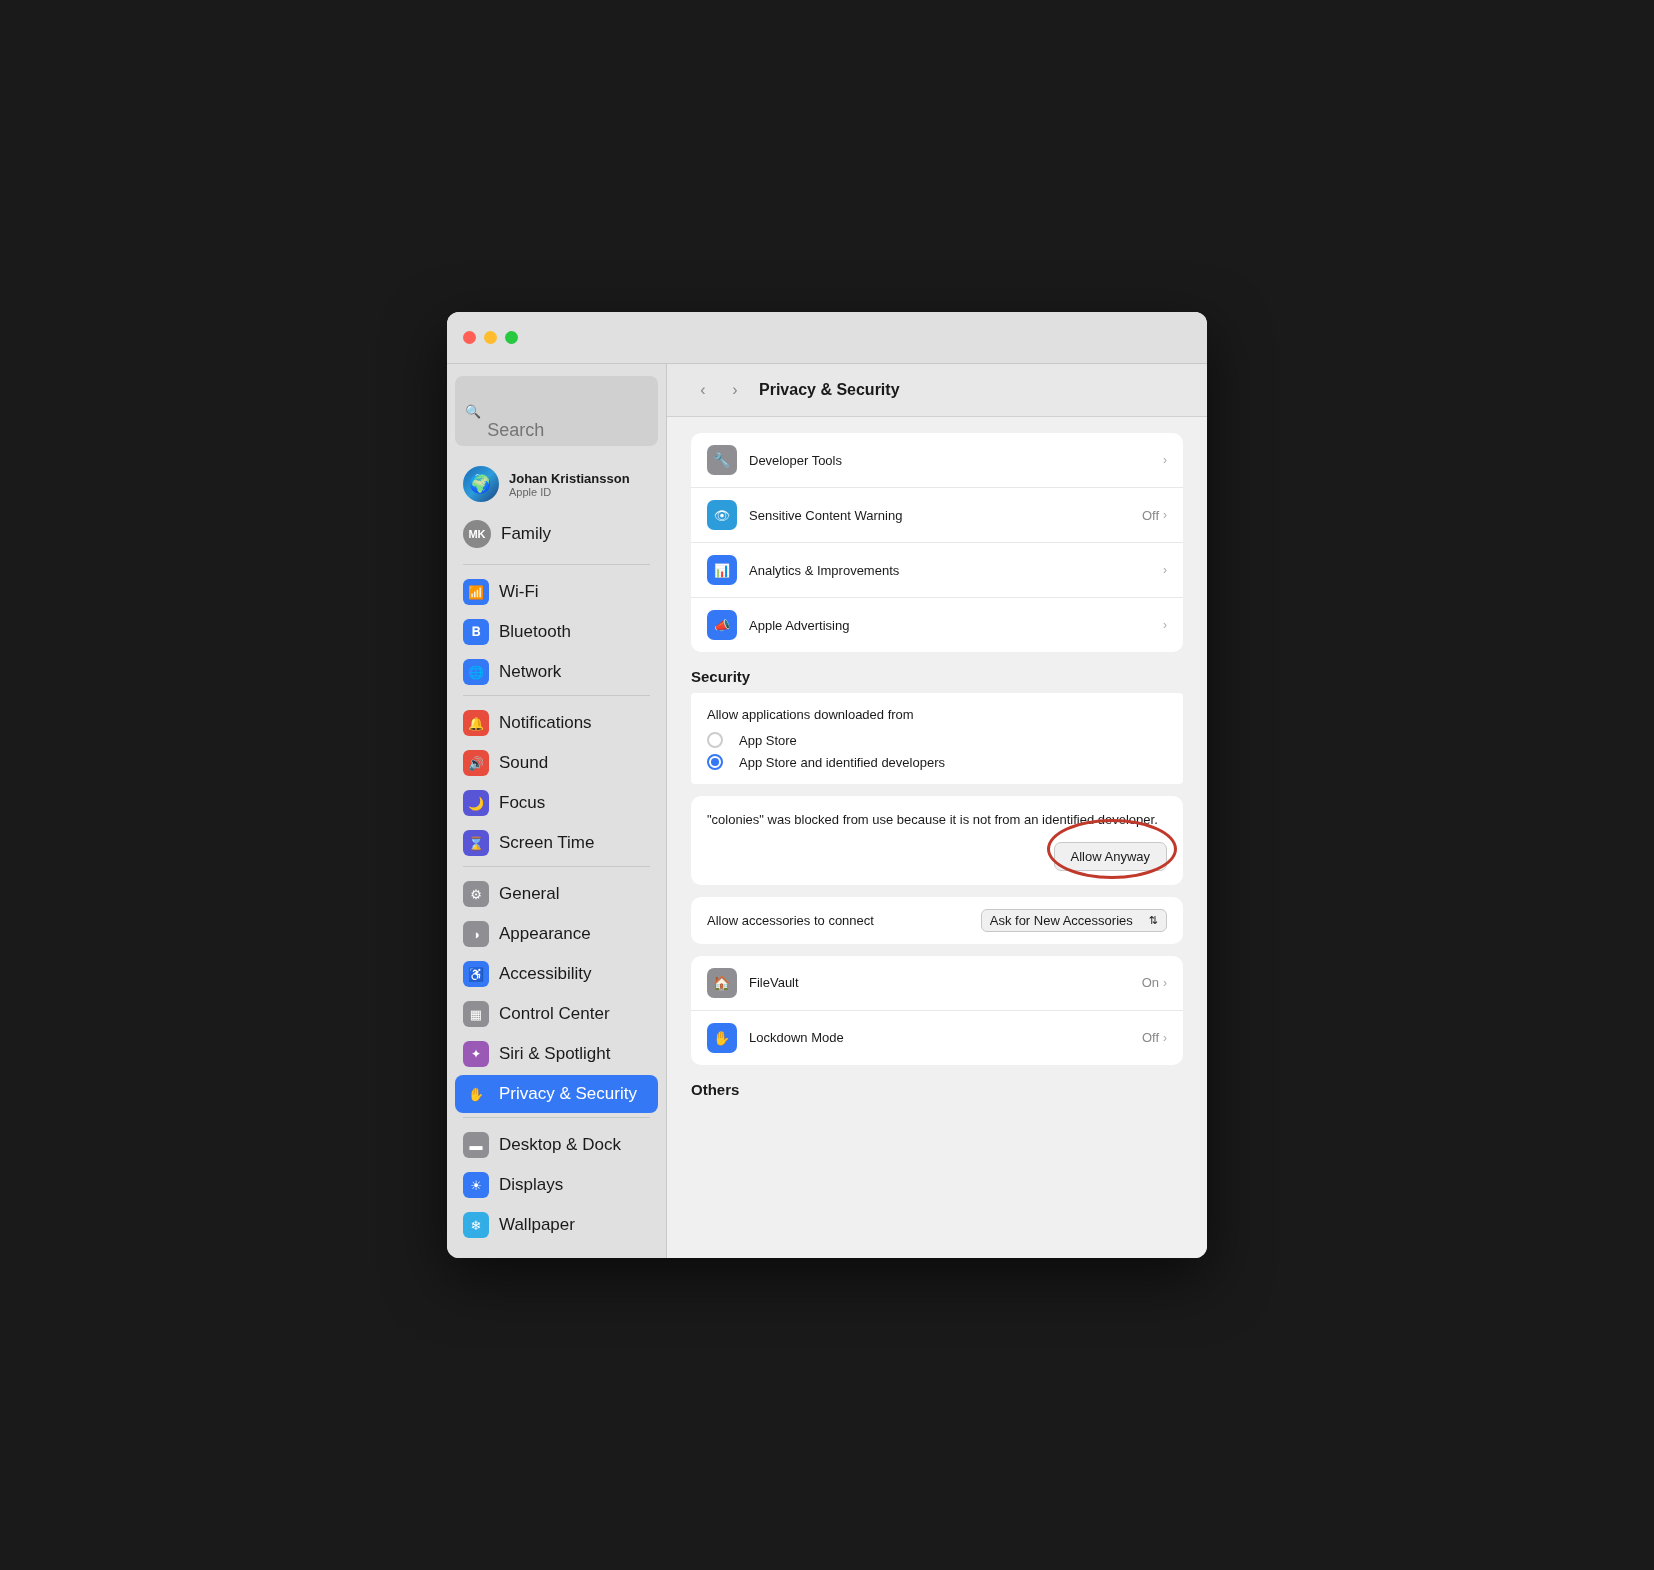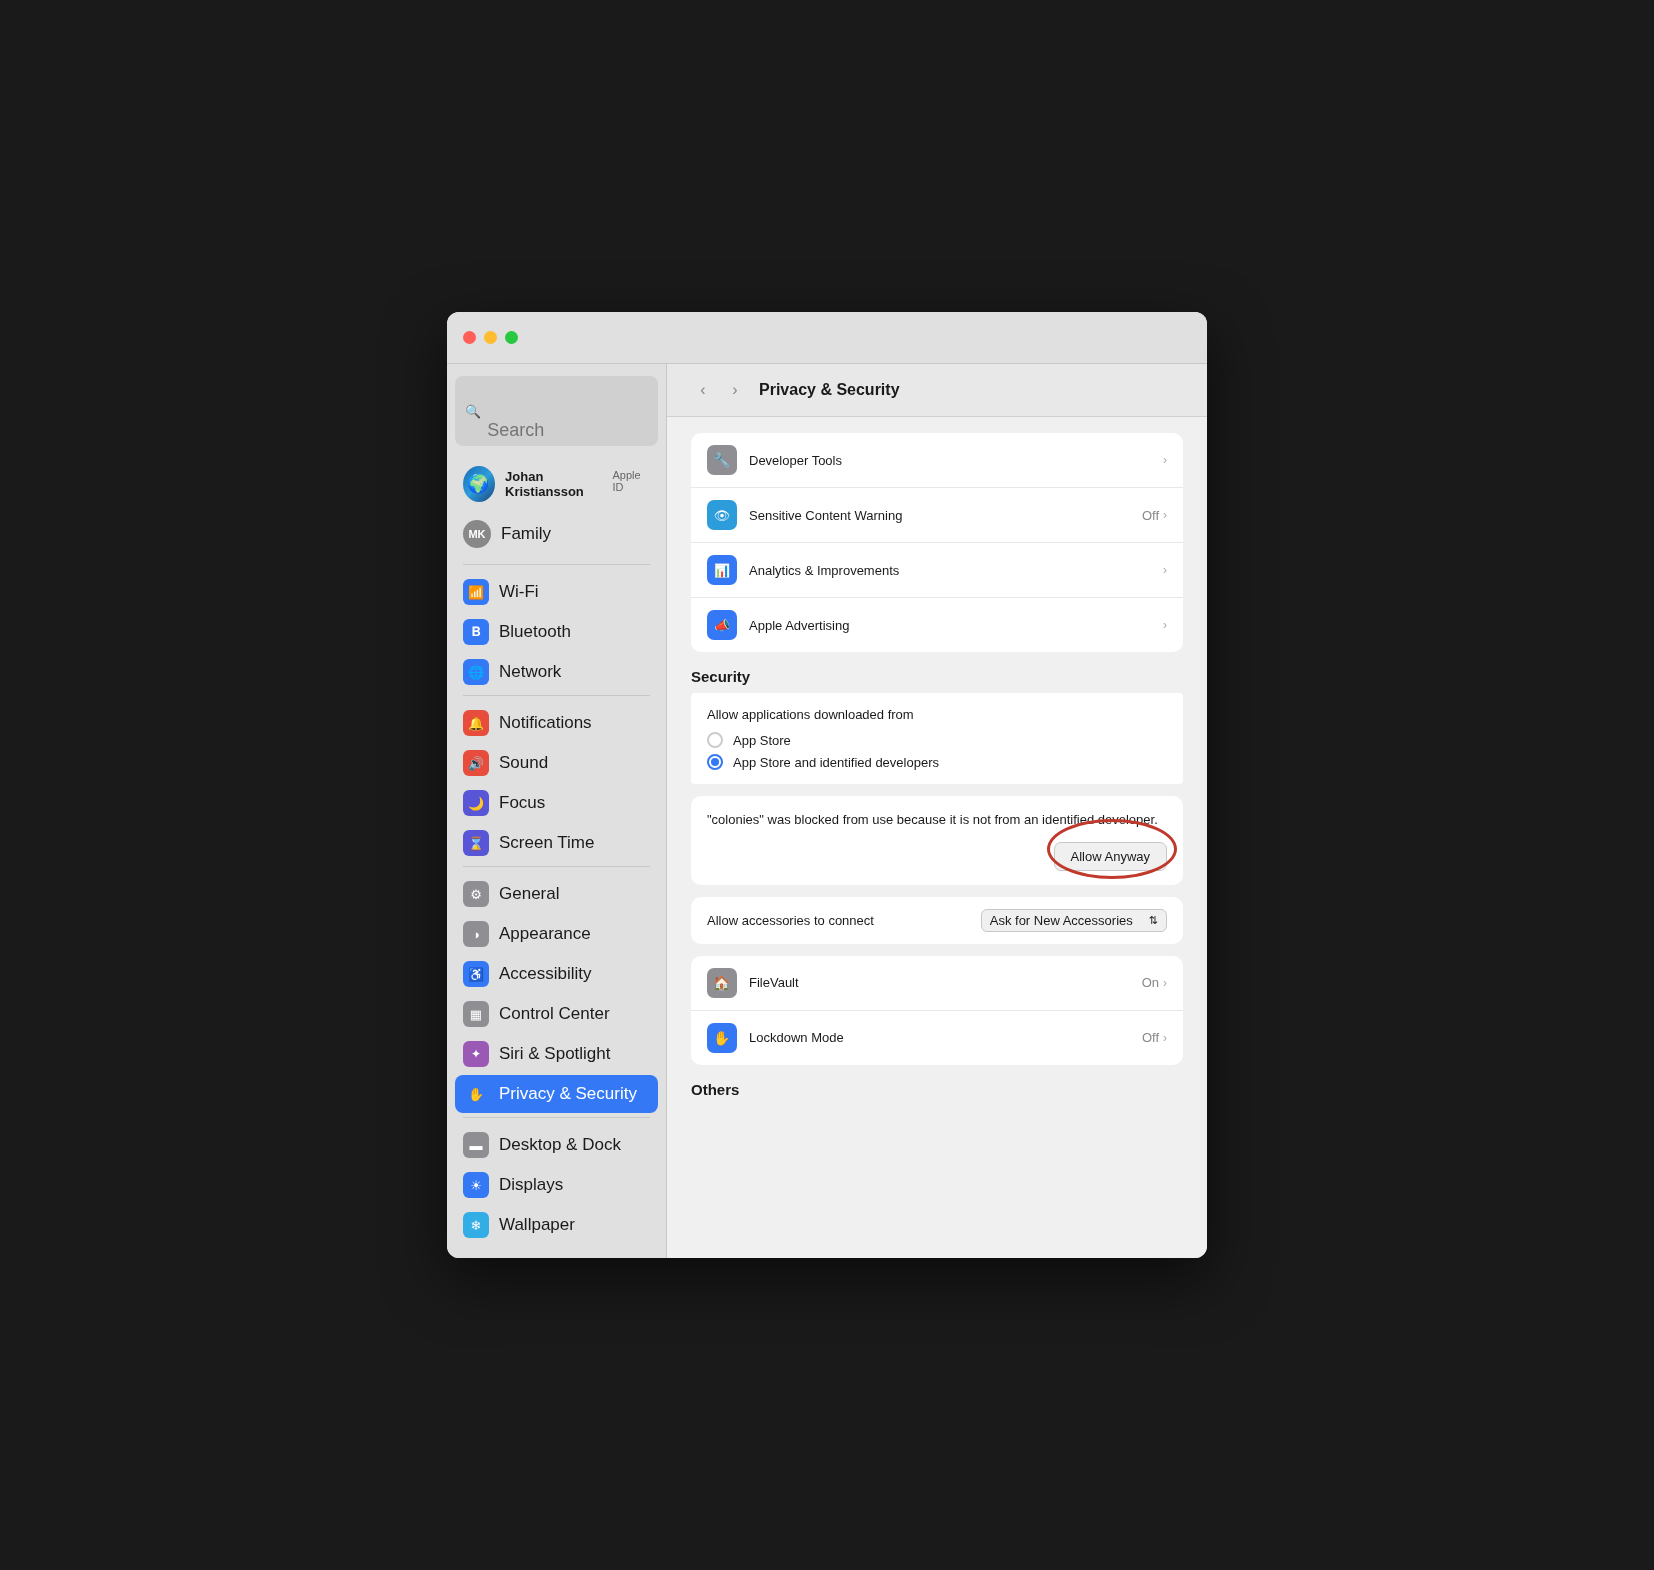--- a/index.html
+++ b/index.html
@@ -90,21 +90,21 @@
       width: 36px;
       height: 36px;
       border-radius: 50%;
       background: linear-gradient(135deg, #1a6bb5, #2d9cdb, #1a4480);
       display: flex;
       align-items: center;
       justify-content: center;
       font-size: 18px;
       overflow: hidden;
     }
-    .user-info { display: flex; flex-direction: row; }
+    .user-info { display: flex; flex-direction: column; }
     .user-name { font-size: 13px; font-weight: 600; color: #1a1a1a; }
     .user-sub { font-size: 11px; color: #666; }
     .sidebar-family {
       display: flex;
       align-items: center;
       gap: 10px;
       padding: 6px 8px;
       margin-bottom: 10px;
       border-radius: 8px;
       cursor: pointer;
@@ -240,21 +240,21 @@
     }
     .security-download-label {
       font-size: 13px;
       color: #1a1a1a;
       margin-bottom: 10px;
     }
     .radio-group { display: flex; flex-direction: column; gap: 6px; }
     .radio-row {
       display: flex;
       align-items: center;
-      gap: 10px;
+      gap: 16px;
       font-size: 13px;
       color: #1a1a1a;
     }
     .radio-circle {
       width: 16px;
       height: 16px;
       border-radius: 50%;
       border: 2px solid #ccc;
       background: white;
       flex-shrink: 0;

